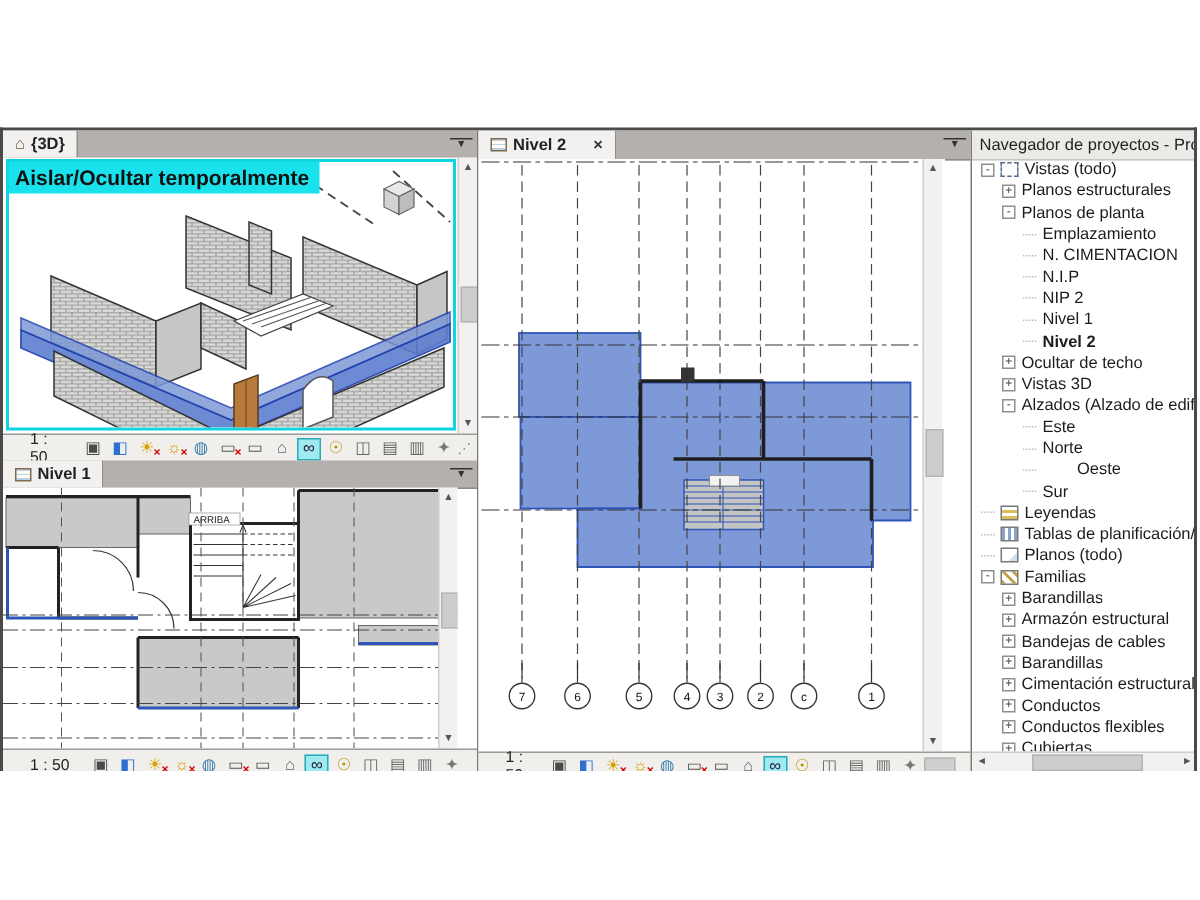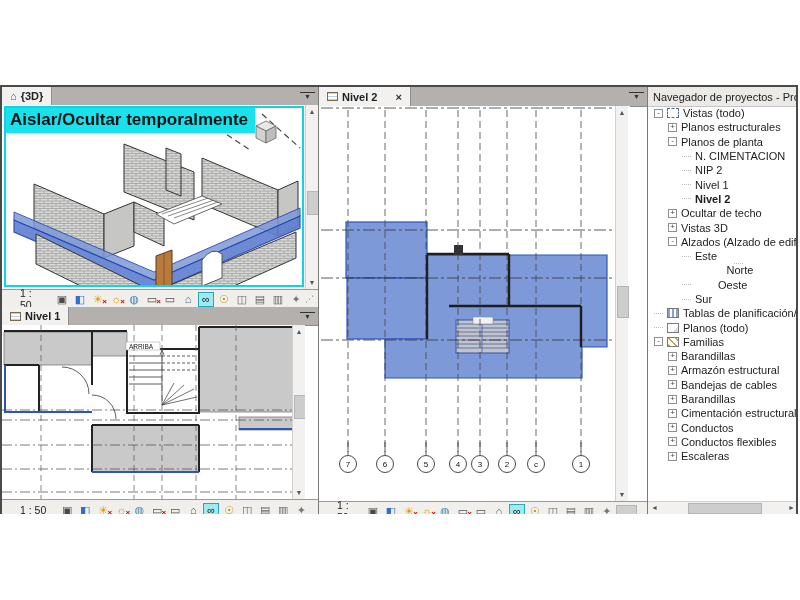--- a/index.html
+++ b/index.html
@@ -23,21 +23,21 @@
           border-top:1.5px solid #333;line-height:8px;margin-right:3px;}
   .house-glyph{font-size:11px;color:#6d5c3f;font-weight:normal;}
   .plan-glyph{width:11px;height:9px;border:1px solid #7a6a4e;background:#fdfdf5;box-sizing:border-box;
       background-image:repeating-linear-gradient(0deg,#b9d0e8 0 1px,transparent 1px 3px);}
   
   .canvas{position:absolute;background:#fff;overflow:hidden;}
   #canvas3d-wrap{left:0;top:18px;width:316px;height:184px;}
   #viewport3d{position:absolute;left:2px;top:1px;width:300px;height:181px;border:2px solid #0fd4e2;
               box-sizing:border-box;background:#fff;overflow:hidden;}
   #banner3d{position:absolute;left:0;top:0;background:#19e2ec;color:#111;font-weight:bold;
-            font-size:17px;padding:2px 7px 3px 4px;z-index:5;}
+            font-size:14px;padding:2px 7px 3px 4px;z-index:5;}
   #viewbar3d{position:absolute;left:0;top:202px;width:316px;height:18px;background:#f1efec;
              border-top:1px solid #9a9a9a;display:flex;align-items:center;font-size:10.5px;}
   #tabbarN1{top:220px;}
   #canvasN1{left:0;top:238px;width:303px;height:174px;}
   #toolbarN1{position:absolute;left:0;top:412px;width:316px;height:20px;background:#f1efec;
              border-top:1px solid #9a9a9a;display:flex;align-items:center;font-size:10.5px;}
   #canvas2{left:0;top:19px;width:311px;height:395px;}
   #toolbar2{position:absolute;left:0;top:414px;width:328px;height:18px;background:#f1efec;
             border-top:1px solid #9a9a9a;display:flex;align-items:center;font-size:10.5px;}
   .scalebox{margin-left:14px;margin-right:8px;border:1px solid transparent;padding:0 3px;color:#222;}
@@ -349,21 +349,29 @@
           <div class="trow" style="padding-left: 20px;">
             <span class="exp">+</span>
             <span class="lbl">Planos estructurales</span>
           </div>
           <div class="trow" style="padding-left: 20px;">
             <span class="exp">-</span>
             <span class="lbl">Planos de planta</span>
           </div>
           <div class="trow" style="padding-left: 34px;">
             <span class="noexp"></span>
+            <span class="lbl">Emplazamiento</span>
+          </div>
+          <div class="trow" style="padding-left: 34px;">
+            <span class="noexp"></span>
             <span class="lbl">N. CIMENTACION</span>
+          </div>
+          <div class="trow" style="padding-left: 34px;">
+            <span class="noexp"></span>
+            <span class="lbl">N.I.P</span>
           </div>
           <div class="trow" style="padding-left: 34px;">
             <span class="noexp"></span>
             <span class="lbl">NIP 2</span>
           </div>
           <div class="trow" style="padding-left: 34px;">
             <span class="noexp"></span>
             <span class="lbl">Nivel 1</span>
           </div>
           <div class="trow bold" style="padding-left: 34px;">
@@ -379,31 +387,36 @@
             <span class="lbl">Vistas 3D</span>
           </div>
           <div class="trow" style="padding-left: 20px;">
             <span class="exp">-</span>
             <span class="lbl">Alzados (Alzado de edificio</span>
           </div>
           <div class="trow" style="padding-left: 34px;">
             <span class="noexp"></span>
             <span class="lbl">Este</span>
           </div>
-          <div class="trow" style="padding-left: 34px; flex-direction: column;">
+          <div class="trow" style="padding-left: 34px;">
             <span class="noexp"></span>
             <span class="lbl">Norte</span>
           </div>
           <div class="trow" style="padding-left: 34px; gap: 23px;">
             <span class="noexp"></span>
             <span class="lbl">Oeste</span>
           </div>
           <div class="trow" style="padding-left: 34px;">
             <span class="noexp"></span>
             <span class="lbl">Sur</span>
+          </div>
+          <div class="trow" style="padding-left: 6px;">
+            <span class="noexp"></span>
+            <span class="ticon legend"></span>
+            <span class="lbl">Leyendas</span>
           </div>
           <div class="trow" style="padding-left: 6px;">
             <span class="noexp"></span>
             <span class="ticon schedule"></span>
             <span class="lbl">Tablas de planificación/Canti</span>
           </div>
           <div class="trow" style="padding-left: 6px;">
             <span class="noexp"></span>
             <span class="ticon sheet"></span>
             <span class="lbl">Planos (todo)</span>
@@ -436,21 +449,21 @@
           <div class="trow" style="padding-left: 20px;">
             <span class="exp">+</span>
             <span class="lbl">Conductos</span>
           </div>
           <div class="trow" style="padding-left: 20px;">
             <span class="exp">+</span>
             <span class="lbl">Conductos flexibles</span>
           </div>
           <div class="trow" style="padding-left: 20px;">
             <span class="exp">+</span>
-            <span class="lbl">Escaleras</span>
+            <span class="lbl">Cubiertas</span>
           </div>
         </div>
     <div id="browser-hscroll" class="hscroll">
       <span class="arr" style="left:0">◄</span>
       <span class="thumb" style="left:40px;width:72px;"></span>
       <span class="arr" style="right:0">►</span>
     </div>
   </div>
 
 </div>

